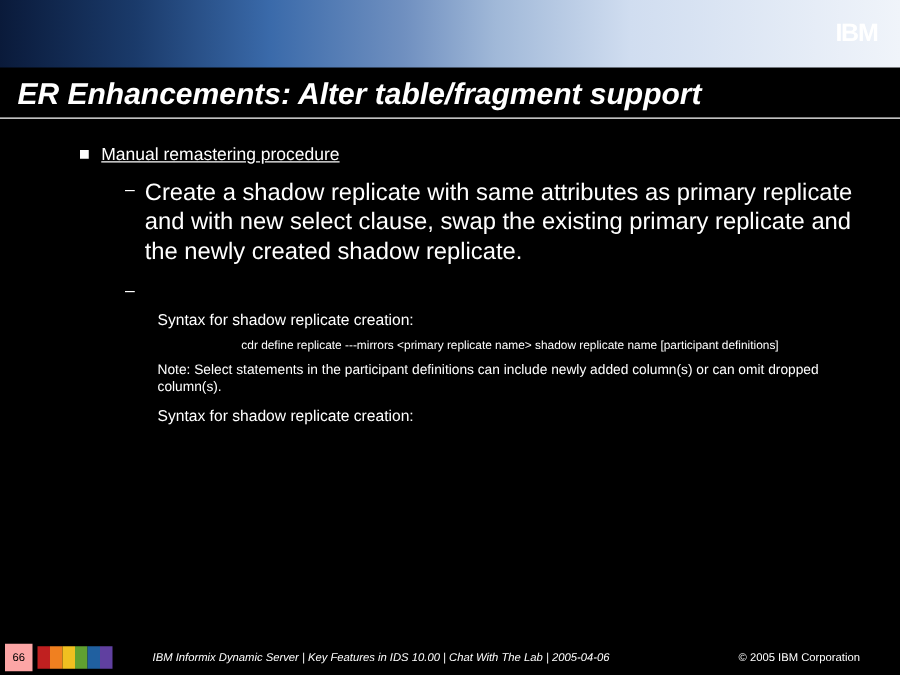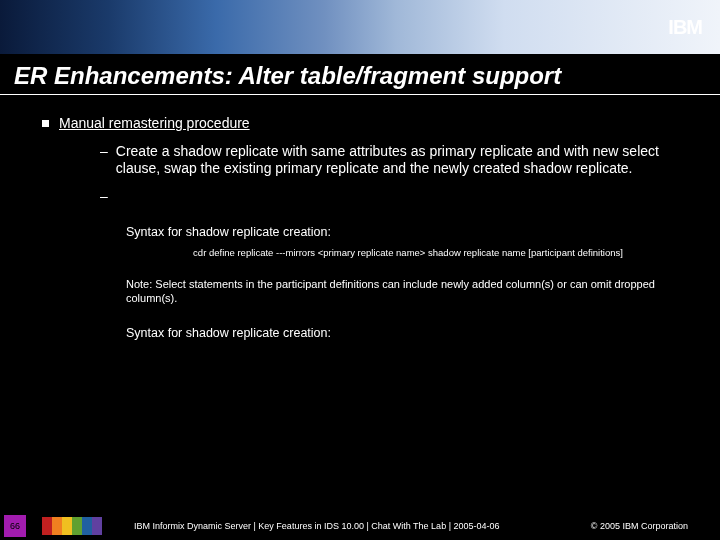--- a/index.html
+++ b/index.html
@@ -2,34 +2,34 @@
 <html><head>
 <meta charset="utf-8">
 <style>
   * { margin: 0; padding: 0; box-sizing: border-box; }
   body { width: 720px; height: 540px; font-family: Arial, Helvetica, sans-serif; background: #000; color: #fff; overflow: hidden; }
   .slide { width: 720px; height: 540px; display: flex; flex-direction: column; position: relative; }
   .banner { height: 54px; background: linear-gradient(90deg, #0a1a3a 0%, #1a3a6a 15%, #3a6aaa 30%, #7090c0 45%, #a0b8d8 55%, #d0ddf0 70%, #f0f4fa 100%); position: relative; display:flex; align-items:center; justify-content:flex-end; padding-right:18px; }
   .ibm-logo { font-weight: bold; letter-spacing: -1px; color: #fff; font-size: 20px; font-family: Arial, sans-serif; }
   .title { font-size: 24px; font-weight: bold; font-style: italic; color: #fff; padding: 8px 14px 4px 14px; border-bottom: 1.5px solid #fff; margin-bottom:8px; }
   .content { flex: 1; padding: 6px 0 0 0; font-size: 13px; line-height: 1.25; overflow:hidden; }
-  .bullet1 { display:flex; align-items:flex-start; padding-right:30px; margin-top:6px;margin-left:42px; }
+  .bullet1 { display:flex; align-items:flex-start; padding-left:64px; padding-right:30px; margin-top:6px; }
   .bullet1-marker { width:7px; height:7px; background:#fff; margin-right:10px; margin-top:5px; flex-shrink:0; }
   .bullet1-text { text-decoration: underline; font-size:14px; }
   .bullet1-text-plain { font-size:14px; }
   .bullet2 { display:flex; align-items:flex-start; padding-left:100px; padding-right:30px; margin-top:10px; }
   .bullet2-marker { font-size:14px; margin-right:8px; margin-top:0; flex-shrink:0; }
-  .bullet2-text { font-size:14px; }
-  .bullet3 { padding-left:126px; padding-right:30px; margin-top:20px; font-size:12.5px; }
+  .bullet2-text { font-size:19px; }
+  .bullet3 { padding-left:126px; padding-right:30px; margin-top:8px; font-size:12.5px; }
   .bullet4 { padding-left:126px; padding-right:30px; margin-top:6px; font-size:9.5px; line-height:1.2;text-align:center; }
   .footer { height: 28px; display:flex; align-items:center; font-size:9px; color:#fff; position:relative; }
   .colorboxes { display:flex; height:22px; align-items:center; margin-left:4px; }
-  .pgbox { width:22px; height:22px; background:#a21caf; color:#000; font-size:9px; display:flex; align-items:center; justify-content:center; margin-right:16px; }
+  .pgbox { width:22px; height:22px; background:#fca5a5; color:#000; font-size:9px; display:flex; align-items:center; justify-content:center; margin-right:4px; }
   .cbox { width:10px; height:18px; margin-left:0; }
-  .footer-text { margin-left:32px; flex:1; }
+  .footer-text { margin-left:32px; flex:1;font-style:italic; }
   .copyright { margin-right:32px; }
   .spacer { height:20px; }
 </style>
 </head>
 <body>
 
 <div class="slide">
   <div class="banner">
     <span class="ibm-logo">IBM</span>
   </div>

